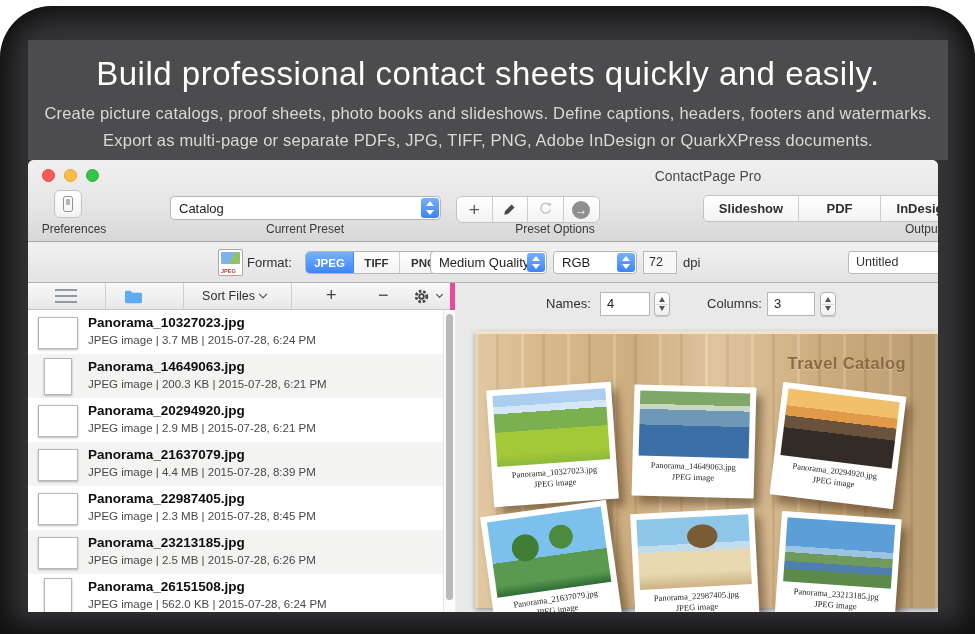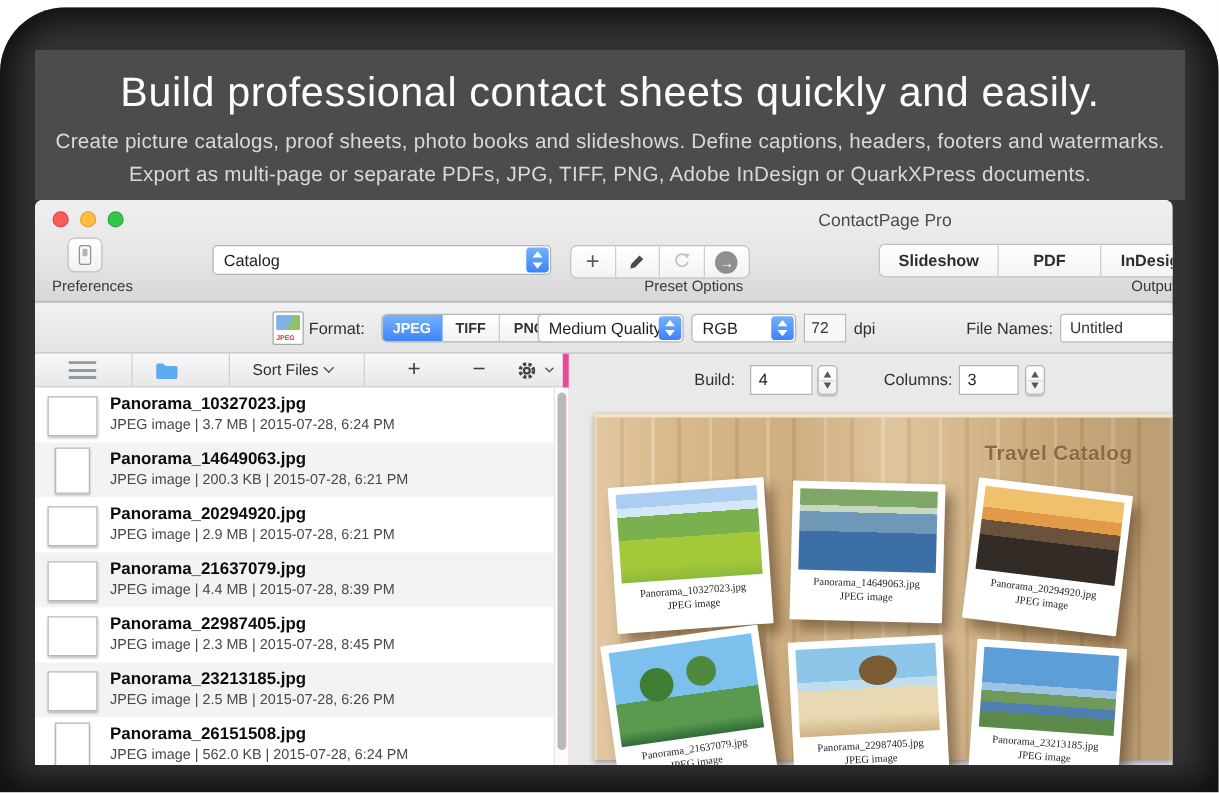--- a/index.html
+++ b/index.html
@@ -198,20 +198,21 @@
       </div>
       <div class="tb-label" style="left:0; width:92px;">Preferences</div>
 
       <div class="combo preset-combo">
         <span class="val">Catalog</span>
         <span class="blue-step">
             <i></i>
             <b></b>
           </span>
       </div>
+      <div class="tb-label" style="left:177px; width:200px;">Current Preset</div>
 
       <div class="seg-group preset-opts">
         <div class="seg">
           <span>+</span>
         </div>
         <div class="seg">
           <svg width="13" height="13" viewBox="0 0 16 16">
             <path d="M10.6 1.8l3.6 3.6L6 13.6 1.6 14.4 2.4 10z" fill="#4a4a4a"></path>
             </svg>
         </div>
@@ -269,21 +270,20 @@
       </div>
       <div class="combo colorspace-combo">
         <span class="val">RGB</span>
         <span class="blue-step">
             <i></i>
             <b></b>
           </span>
       </div>
       <div class="dpi-field">72</div>
       <div class="fb-label" style="left:655px;">dpi</div>
-      <div class="fb-label" style="left:745px;">File Names:</div>
       <div class="filenames-field">Untitled</div>
     </div>
 
     <div class="content">
 
       <div class="sidebar">
         <div class="side-header">
           <span class="sh-sep" style="left:77px;"></span>
           <span class="sh-sep" style="left:155px;"></span>
           <span class="sh-sep" style="left:263px;"></span>
@@ -341,21 +341,21 @@
             <span class="fdet">JPEG image | 562.0 KB | 2015-07-28, 6:24 PM</span>
           </div>
         </div>
 
         <div class="v-scroll">
           <div class="v-thumb"></div>
         </div>
       </div>
 
       <div class="preview">
-        <div class="pv-label" style="left:90px; width:42px;">Build:</div>
+        <div class="pv-label" style="left:90px; width:42px;">Names:</div>
         <div class="pv-field" style="left:144px; width:50px;">4</div>
         <div class="num-step" style="left:198px;">
             <i></i>
             <b></b>
           </div>
 
         <div class="pv-label" style="left:240px; width:66px;">Columns:</div>
         <div class="pv-field" style="left:311px; width:48px;">3</div>
         <div class="num-step" style="left:364px;">
             <i></i>

